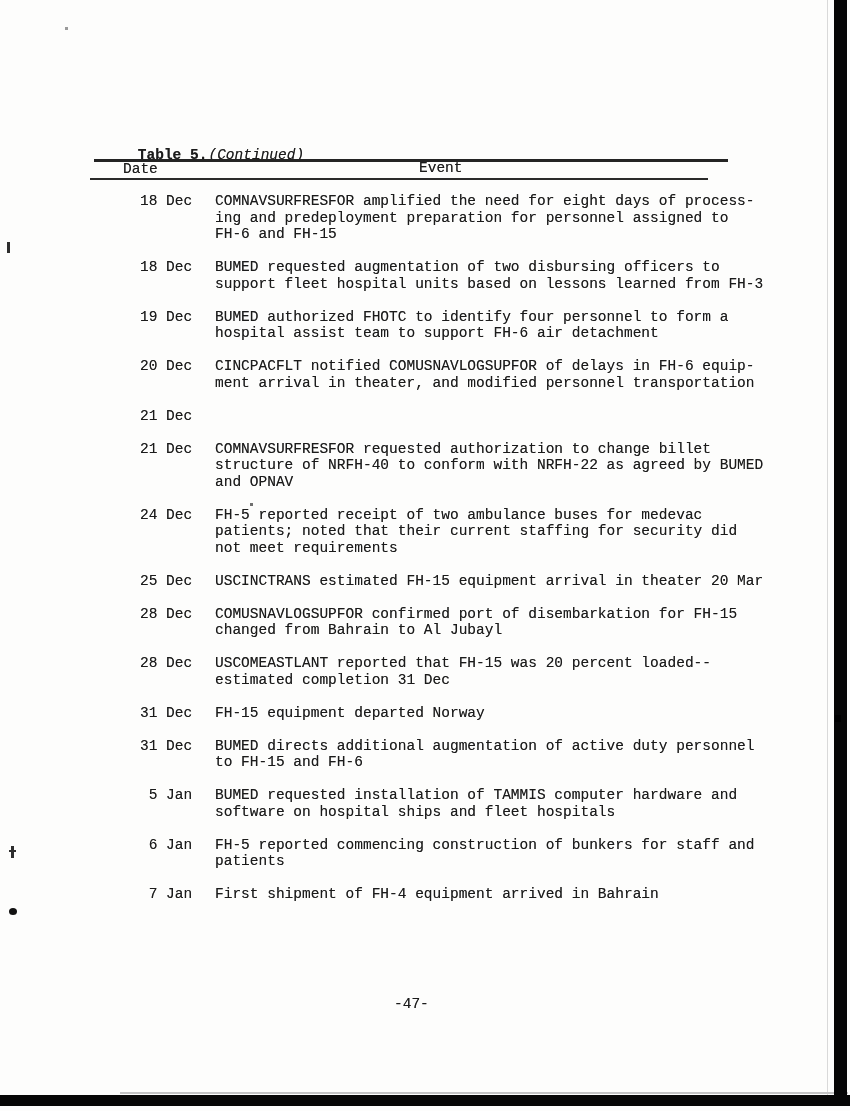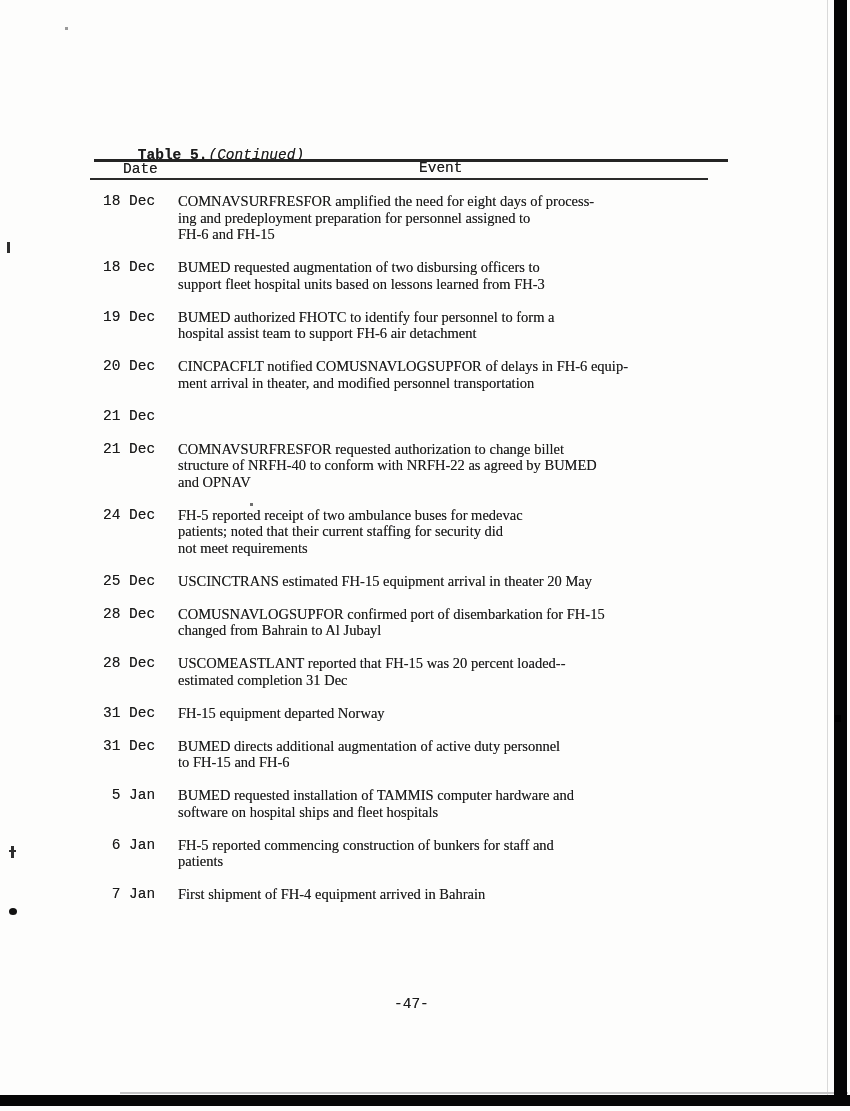--- a/index.html
+++ b/index.html
@@ -24,22 +24,22 @@
   .title .cont { margin-left: 1px; font-style: italic; }
 
   .rule-top    { position: absolute; left: 94px; top: 159px; width: 634px; height: 3px; background: #242424; }
   .rule-header { position: absolute; left: 90px; top: 178px; width: 618px; height: 2px; background: #2a2a2a; }
 
   .hdr-date  { position: absolute; left: 103px; top: 161px; margin-left: 20px; }
   .hdr-event { position: absolute; left: 419px; top: 160px; }
 
   .rows { position: absolute; left: 103px; top: 193px; width: 645px; }
   .row  { display: flex; margin-bottom: 16.5px; }
-  .cell-date  { flex: 0 0 75px; width: 75px; white-space: pre; }
-  .cell-event { white-space: pre; font-family: Liberation Serif, serif; }
+  .cell-date  { flex: 0 0 75px; width: 75px; white-space: pre; margin-left: 37px; }
+  .cell-event { white-space: pre; }
 
   .pagenum { position: absolute; left: 394px; top: 996px; }
 
   .right-bar    { position: absolute; left: 834px; top: 0; width: 13px; height: 1106px; background: #060606; }
   .bottom-bar   { position: absolute; left: 0; top: 1095px; width: 850px; height: 11px; background: #060606; }
   .right-ghost  { position: absolute; left: 827px; top: 0; width: 1px; height: 1095px; background: #d9d9d9; }
   .bottom-ghost { position: absolute; left: 120px; top: 1092px; width: 728px; height: 2px; background: #c4c4c4; }
 
   .art { position: absolute; background: #2e2e2e; }
   .art-tick-1   { left: 7px;  top: 242px; width: 3px; height: 11px; }
@@ -104,21 +104,21 @@
 
   <div class="row">
     <div class="cell-date">24 Dec</div>
     <div class="cell-event">FH-5 reported receipt of two ambulance buses for medevac
 patients; noted that their current staffing for security did
 not meet requirements</div>
   </div>
 
   <div class="row">
     <div class="cell-date">25 Dec</div>
-    <div class="cell-event">USCINCTRANS estimated FH-15 equipment arrival in theater 20 May</div>
+    <div class="cell-event">USCINCTRANS estimated FH-15 equipment arrival in theater 20 Mar</div>
   </div>
 
   <div class="row">
     <div class="cell-date">28 Dec</div>
     <div class="cell-event">COMUSNAVLOGSUPFOR confirmed port of disembarkation for FH-15
 changed from Bahrain to Al Jubayl</div>
   </div>
 
   <div class="row">
     <div class="cell-date">28 Dec</div>

